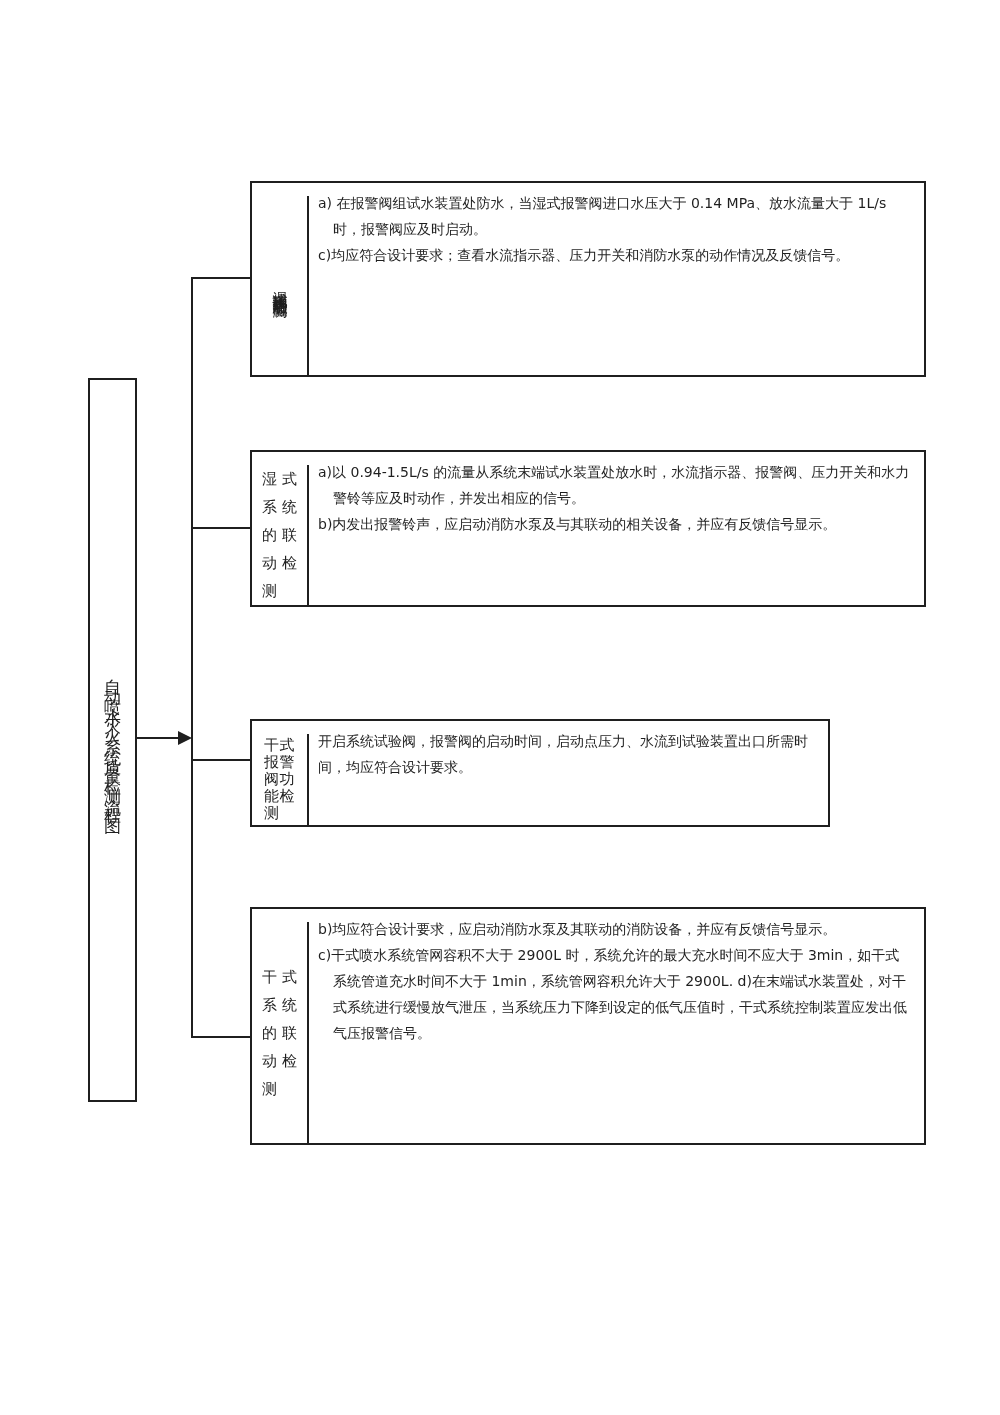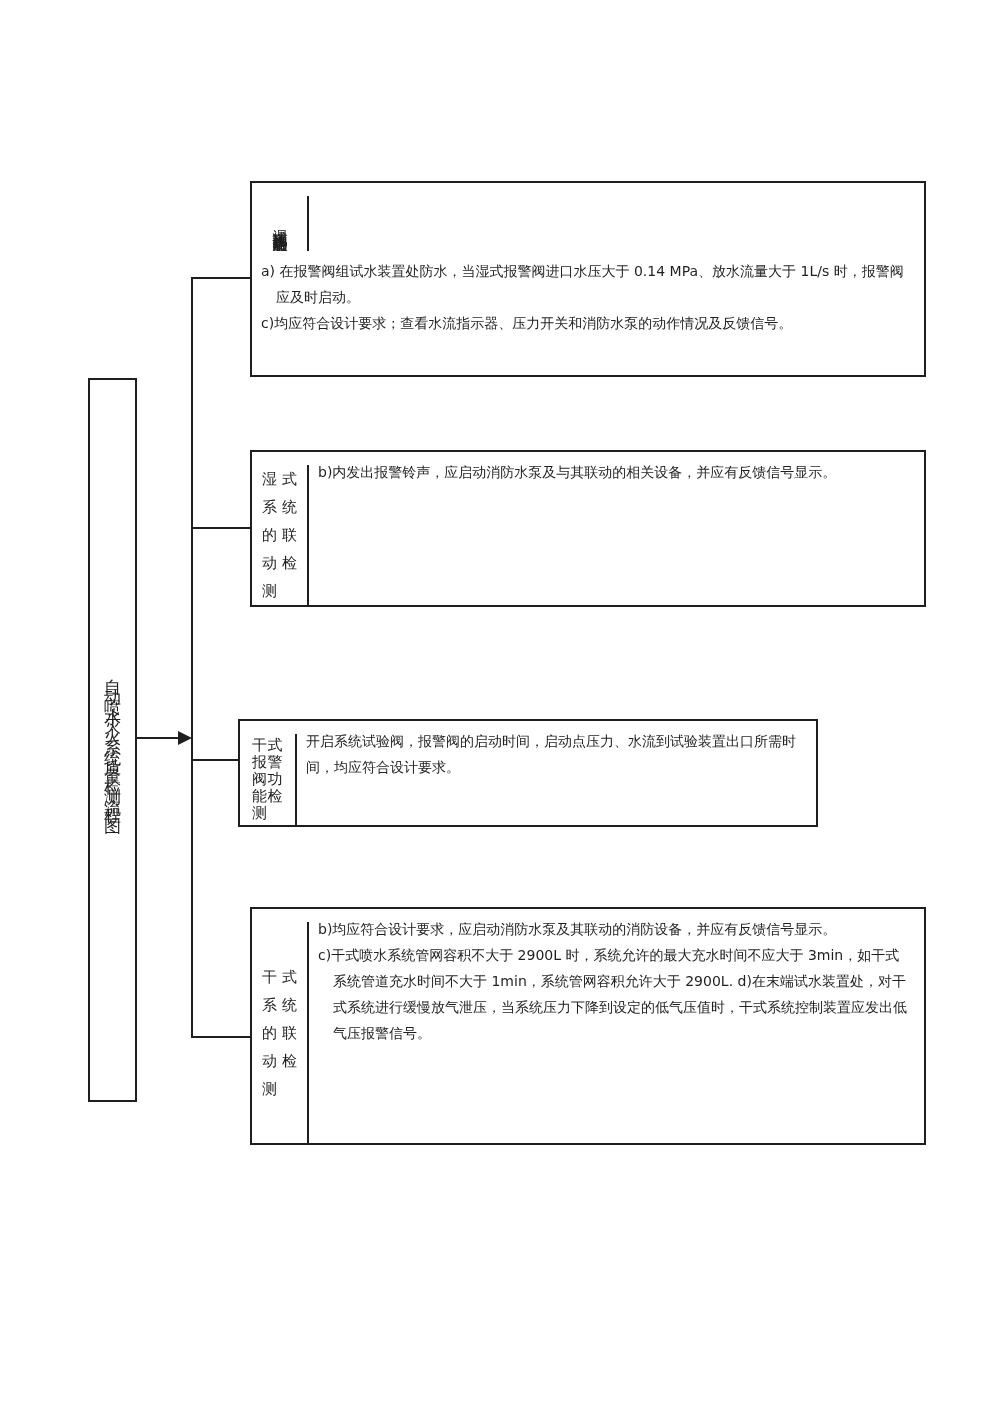--- a/index.html
+++ b/index.html
@@ -47,23 +47,23 @@
   }
 
   
   .flowbox {
     position:absolute;
     border:2px solid #1f1f1f;
     box-sizing:border-box;
     display:flex;
     background:#ffffff;
   }
-  .box-1 { left:250px; top:181px; width:676px; height:196px;flex-direction:column; }
+  .box-1 { left:250px; top:181px; width:676px; height:196px; }
   .box-2 { left:250px; top:450px; width:676px; height:157px; }
-  .box-3 { left:238px; top:719px; width:580px; height:108px; }
+  .box-3 { left:250px; top:719px; width:580px; height:108px; }
   .box-4 { left:250px; top:907px; width:676px; height:238px; }
 
   .label-cell {
     flex:0 0 55px; width:55px;
     border-right:2px solid #1f1f1f;
     display:flex; align-items:center; justify-content:center;
     overflow:hidden;
     margin-top:13px;
   }
   .v-label {
@@ -127,20 +127,21 @@
 
       <div class="label-row">湿 式</div>
           <div class="label-row">系 统</div>
           <div class="label-row">的 联</div>
           <div class="label-row">动 检</div>
           <div class="label-row">测</div>
         </div>
     </div>
     <div class="content-cell">
 
+    <p class="item">a)以 0.94-1.5L/s 的流量从系统末端试水装置处放水时，水流指示器、报警阀、压力开关和水力警铃等应及时动作，并发出相应的信号。</p>
         <p class="item">b)内发出报警铃声，应启动消防水泵及与其联动的相关设备，并应有反馈信号显示。</p>
       </div>
   </div>
 
   <div class="flowbox box-3">
     <div class="label-cell">
       <div class="rows-label rows-tight">
 
       <div class="label-row">干式</div>
           <div class="label-row">报警</div>

